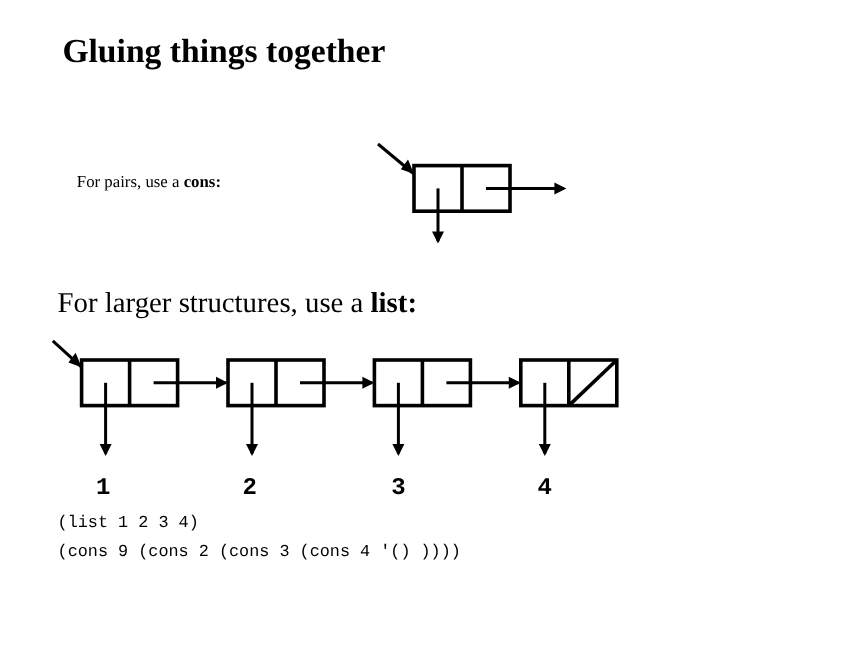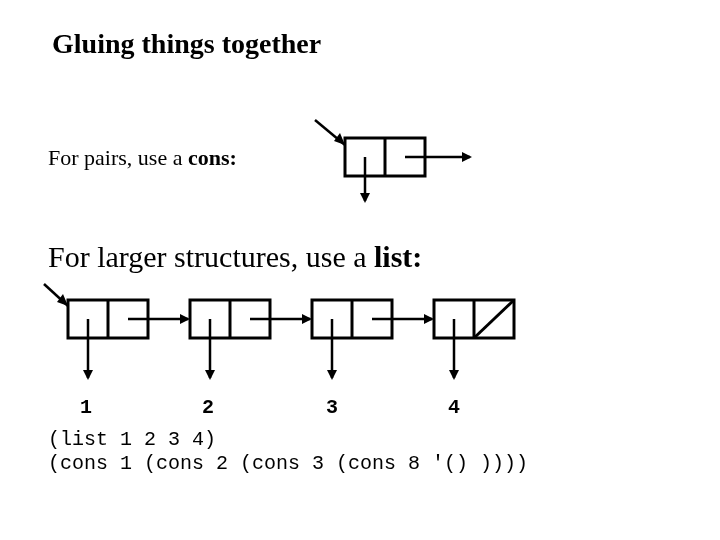--- a/index.html
+++ b/index.html
@@ -14,36 +14,36 @@
   }
   .title {
     position: absolute;
     left: 52px;
     top: 28px;
     font-size: 28px;
     font-weight: bold;
   }
   .line1 {
     position: absolute;
-    left: 48px;
+    left: 64px;
     top: 145px;
-    font-size: 22px;
+    font-size: 14px;
   }
   .line2 {
     position: absolute;
     left: 48px;
     top: 240px;
-    font-size: 30px;
+    font-size: 24px;
   }
   .bold { font-weight: bold; }
   .code {
     position: absolute;
     left: 48px;
     font-family: "Courier New", Courier, monospace;
-    font-size: 20px;
+    font-size: 14px;
     white-space: pre;
   }
   .codeline1 { top: 428px; }
   .codeline2 { top: 452px; }
 
   
   .numlabel {
     position: absolute;
     font-family: "Courier New", Courier, monospace;
     font-size: 20px;
@@ -114,13 +114,13 @@
 
   <line x1="434" y1="58" x2="474" y2="20" stroke="#000" stroke-width="3"></line>
 </svg>
 
 <div class="numlabel" style="left:80px; top:396px;">1</div>
 <div class="numlabel" style="left:202px; top:396px;">2</div>
 <div class="numlabel" style="left:326px; top:396px;">3</div>
 <div class="numlabel" style="left:448px; top:396px;">4</div>
 
 <div class="code codeline1">(list 1 2 3 4)</div>
-<div class="code codeline2">(cons 1 (cons 2 (cons 3 (cons 8 '() ))))</div>
+<div class="code codeline2">(cons 9 (cons 2 (cons 3 (cons 4 '() ))))</div>
 
 </body></html>

